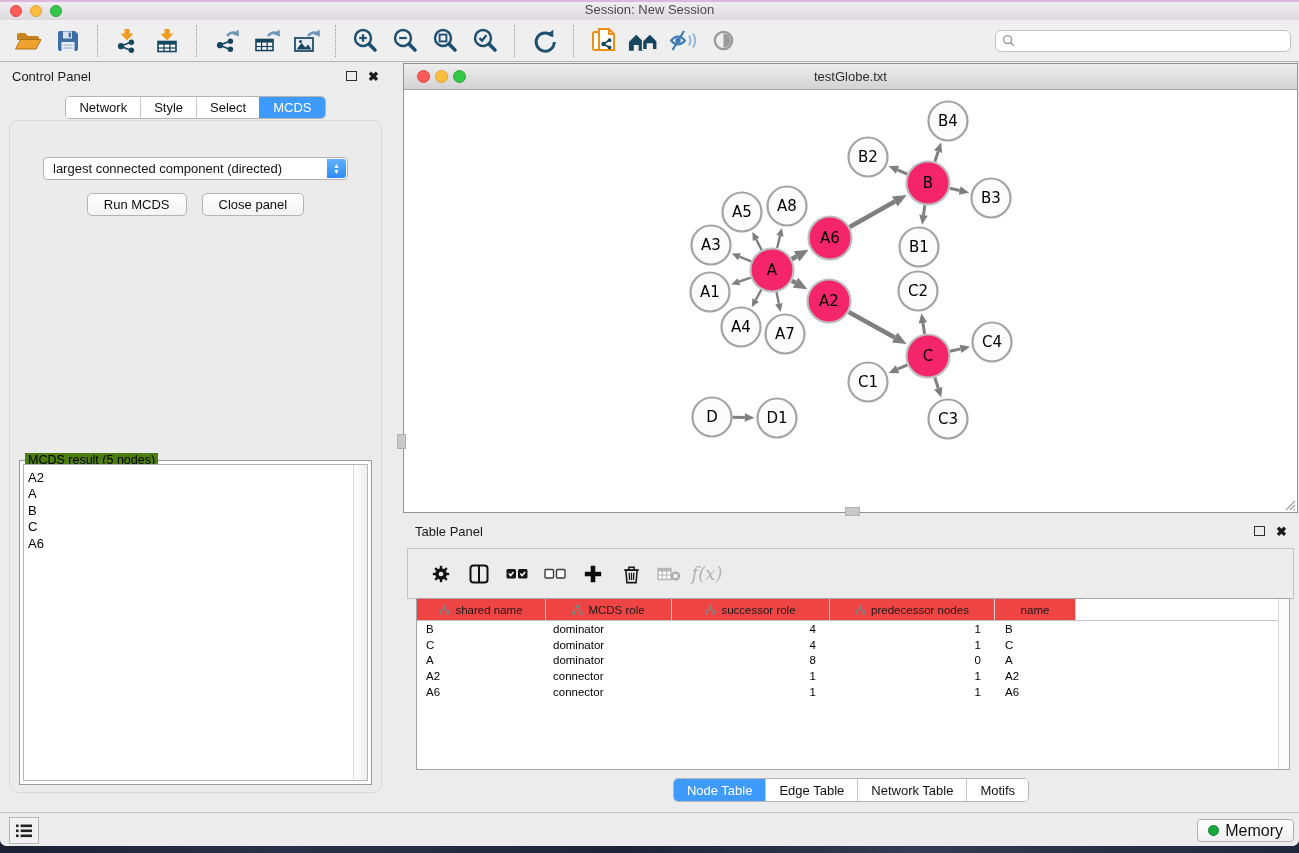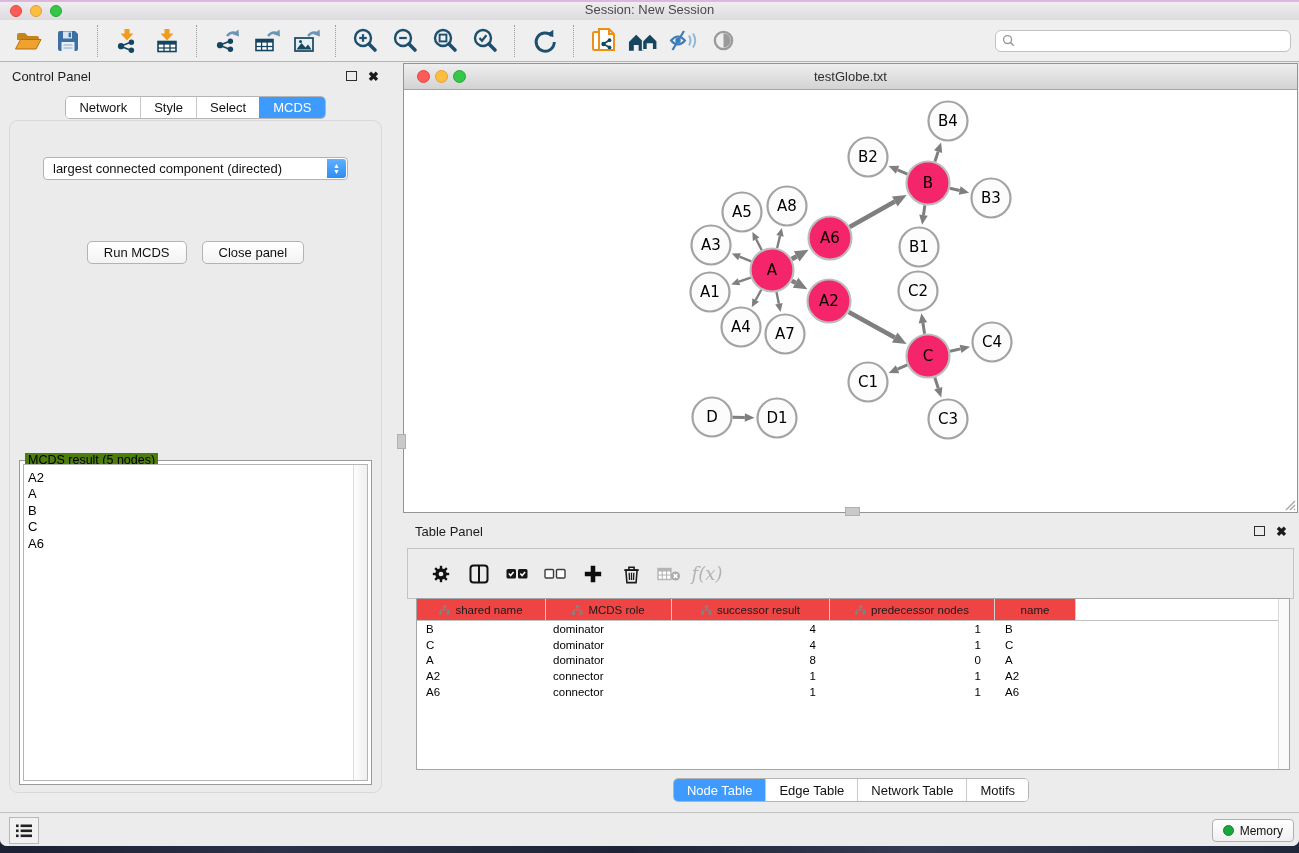--- a/index.html
+++ b/index.html
@@ -40,21 +40,21 @@
   .cp-tabs-wrap{position:absolute;top:33px;left:0;right:0;display:flex;justify-content:center;}
   .cp-body{position:absolute;top:57px;left:9px;right:9px;bottom:13px;background:#ebebeb;border:1px solid #d8d8d8;border-radius:9px;}
   .opt-label{position:absolute;top:13px;left:0;right:0;text-align:center;font-size:13px;color:#111;}
   .cp-select{position:absolute;left:33px;right:33px;top:36px;height:23px;background:#fff;border:1px solid #b3b3b3;border-radius:4px;box-sizing:border-box;}
   .cp-select .val{position:absolute;left:9px;top:3px;font-size:13px;color:#111;white-space:nowrap;}
   .stepper{position:absolute;right:1px;top:1px;bottom:1px;width:19px;background:linear-gradient(#5fb0fe,#2f8cf4);border-radius:0 3px 3px 0;
     display:flex;flex-direction:column;align-items:center;justify-content:center;color:#fff;}
   .stepper span{font-size:7px;line-height:6px;}
   .cp-buttons{position:absolute;top:72px;left:0;right:0;display:flex;justify-content:center;gap:15px;}
   .btn{background:linear-gradient(#ffffff,#f3f3f3);border:1px solid #b3b3b3;border-radius:5px;font-size:13px;color:#111;
-    padding:3px 16px;font-family:inherit;margin-top:48px;}
+    padding:3px 16px;font-family:inherit;}
   .groupbox{position:absolute;left:9px;right:9px;top:339px;bottom:7px;border:1px solid #9a9a9a;background:#fff;}
   .group-legend{position:absolute;top:-8px;left:5px;background:#4d7c0f;padding:0 3px;font-size:12.5px;color:#000;}
   .listbox{position:absolute;inset:3px;border:1px solid #b5b5b5;background:#fff;overflow:hidden;padding-top:5px;}
   .listbox .item{font-size:13px;color:#000;line-height:16.4px;padding-left:4px;}
   .vscroll{position:absolute;top:4px;bottom:4px;right:4px;width:13px;background:linear-gradient(90deg,#fdfdfd,#efefef);border-left:1px solid #dcdcdc;}
 
   
   .net-window{position:absolute;left:403px;top:63px;width:895px;height:450px;background:#fff;border:1px solid #949494;box-sizing:border-box;}
   .net-titlebar{position:absolute;top:0;left:0;right:0;height:25px;background:linear-gradient(#eeeeee,#d3d3d3);border-bottom:1px solid #a6a6a6;}
   .net-titlebar .lights{top:6px;left:13px;gap:5px;}
@@ -78,21 +78,21 @@
   .td{box-sizing:border-box;white-space:nowrap;overflow:hidden;}
   .tb-scroll{position:absolute;top:0;bottom:0;right:0;width:10px;border-left:1px solid #d8d8d8;background:#fbfbfb;}
   .tp-tabs-wrap{position:absolute;bottom:4px;left:0;right:0;display:flex;justify-content:center;}
   .tp-tabs-wrap .seg{height:22px;}
 
   
   .statusbar{position:absolute;left:0;right:0;bottom:0;height:33px;background:#ececec;border-top:1px solid #c2c2c2;}
   .list-btn{position:absolute;left:9px;top:4px;width:28px;height:25px;background:#f2f2f2;border:1px solid #b9b9b9;
     display:flex;align-items:center;justify-content:center;}
   .memory-btn{position:absolute;right:5px;top:6px;height:23px;background:linear-gradient(#ffffff,#f0f0f0);border:1px solid #b0b0b0;
-    border-radius:4px;display:flex;align-items:center;gap:6px;padding:0 10px;box-sizing:border-box;font-size:12px;color:#111;}
+    border-radius:4px;display:flex;align-items:center;gap:6px;padding:0 10px;box-sizing:border-box;font-size:16px;color:#111;}
   .memory-dot{width:11px;height:11px;border-radius:50%;background:#18a93c;border:1px solid #128531;box-sizing:border-box;}
 </style>
 </head>
 <body>
 
 <div class="app">
   <div class="wallpaper"></div>
   <div class="chrome">
     <div class="top-accent"></div>
 
@@ -569,21 +569,21 @@
               </svg>
               <span>MCDS role</span>
             </div>
             <div class="th" style="width: 158px;">
               <svg width="11" height="10" viewBox="0 0 11 10">
                 <rect x="4" y="0" width="3" height="3" fill="#828282"></rect>
                 <rect x="0" y="6.5" width="3" height="3.2" fill="#828282"></rect>
                 <rect x="7.5" y="6.5" width="3" height="3.2" fill="#828282"></rect>
                 <path d="M5.5 3 v2 M1.5 6.5 V5 h8 v1.5" stroke="#828282" fill="none"></path>
               </svg>
-              <span>successor result</span>
+              <span>successor role</span>
             </div>
             <div class="th" style="width: 165px;">
               <svg width="11" height="10" viewBox="0 0 11 10">
                 <rect x="4" y="0" width="3" height="3" fill="#828282"></rect>
                 <rect x="0" y="6.5" width="3" height="3.2" fill="#828282"></rect>
                 <rect x="7.5" y="6.5" width="3" height="3.2" fill="#828282"></rect>
                 <path d="M5.5 3 v2 M1.5 6.5 V5 h8 v1.5" stroke="#828282" fill="none"></path>
               </svg>
               <span>predecessor nodes</span>
             </div>

